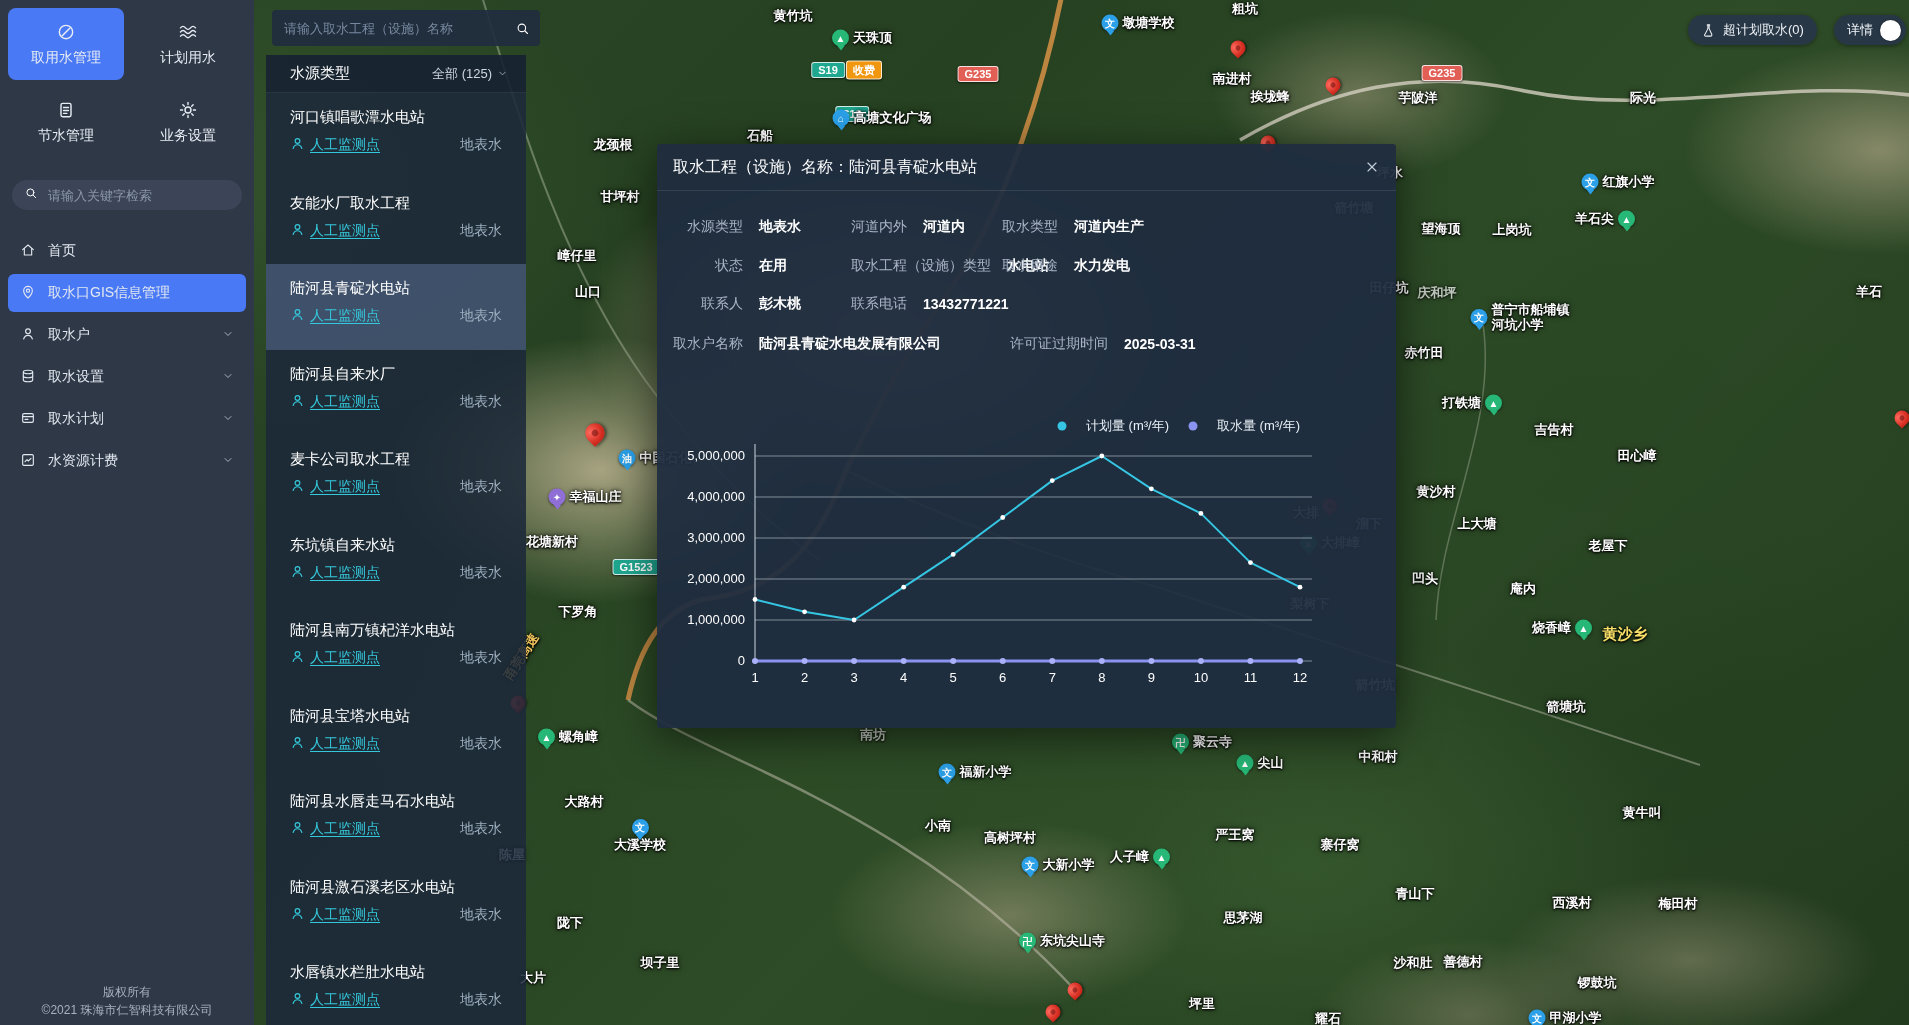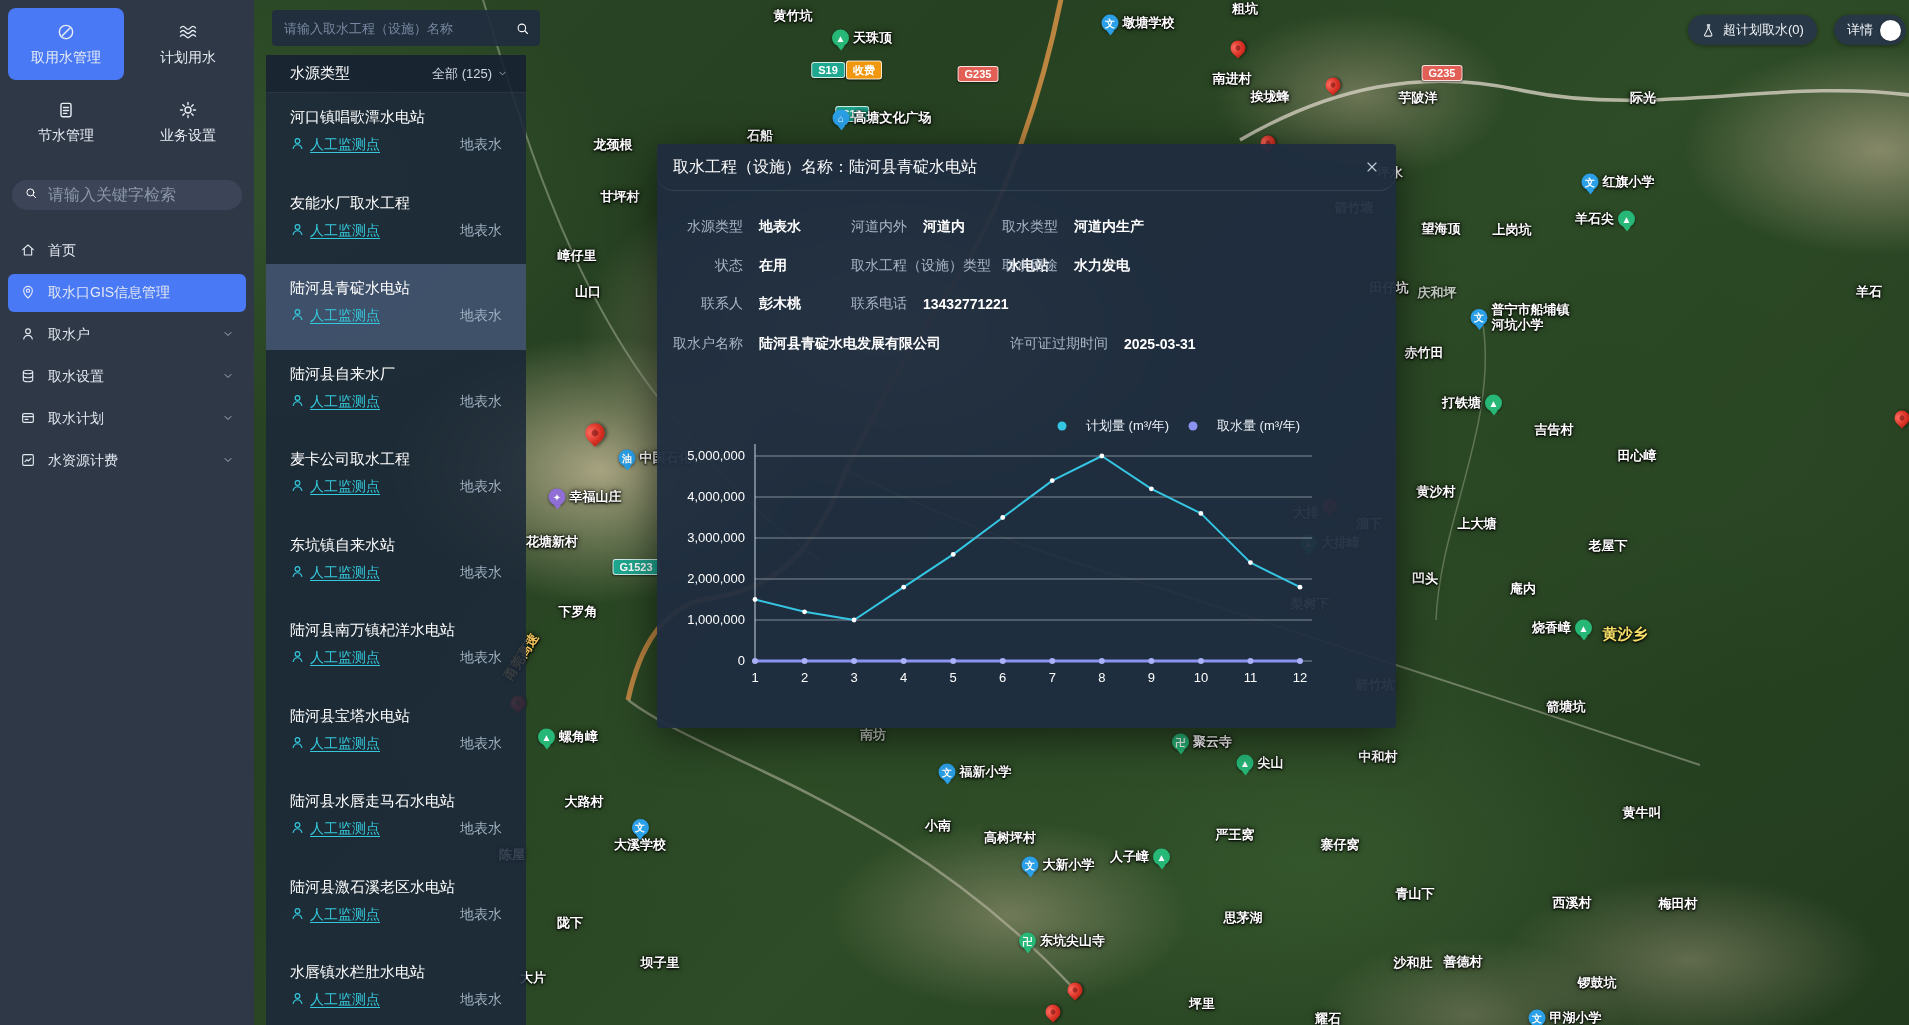--- a/index.html
+++ b/index.html
@@ -55,21 +55,21 @@
   
   #sidebar{position:absolute;left:0;top:0;width:254px;height:1025px;background:#2e3847;z-index:30;}
   #tiles{display:grid;grid-template-columns:1fr 1fr;gap:6px;padding:8px;}
   .tile{height:72px;border-radius:8px;display:flex;flex-direction:column;align-items:center;
     justify-content:center;gap:7px;font-size:14px;color:#e8edf4;cursor:pointer;}
   .tile.active{background:#4a79f6;}
   .tile svg{width:20px;height:20px;display:block;}
   #side-search{margin:14px 12px 0;height:30px;background:#3c4558;border-radius:16px;
     display:flex;align-items:center;gap:8px;padding:0 12px;}
   #side-search svg{width:14px;height:14px;}
-  #side-search input{background:transparent;border:0;outline:0;color:#dfe5ee;font-size:16px;width:100%;
+  #side-search input{background:transparent;border:0;outline:0;color:#dfe5ee;font-size:13px;width:100%;
     font-family:inherit;}
   #side-search input::placeholder{color:#8b97a9;}
   #nav{margin-top:22px;}
   .nav-item{position:relative;height:38px;margin:4px 8px;display:flex;align-items:center;gap:12px;
     padding:0 12px;border-radius:6px;font-size:14px;color:#e3e8f0;cursor:pointer;}
   .nav-item.active{background:#4a79f6;}
   .nav-item svg{width:16px;height:16px;flex:0 0 auto;}
   .nav-item .chev{position:absolute;right:12px;}
   .nav-item .chev svg{width:12px;height:12px;opacity:.8;}
   #side-footer{position:absolute;bottom:6px;left:0;right:0;text-align:center;color:#a7b0bd;
@@ -94,21 +94,21 @@
   .w-title{font-size:15px;color:#fff;}
   .w-sub{margin-top:9px;display:flex;align-items:center;font-size:14px;}
   .w-sub svg{width:15px;height:15px;margin-right:5px;}
   .w-mon{color:#35c8dc;text-decoration:underline;text-underline-offset:3px;}
   .w-src{margin-left:auto;color:#9fb0c0;}
 
   
   #modal{position:absolute;left:657px;top:144px;width:739px;height:584px;z-index:40;
     background:rgba(31,44,63,.95);border-radius:3px;box-shadow:0 10px 44px rgba(0,0,0,.55);}
   #m-head{height:46px;display:flex;align-items:center;padding:0 16px;
-    border-bottom:1px solid rgba(255,255,255,.1);border-radius:17px;}
+    border-bottom:1px solid rgba(255,255,255,.1);}
   #m-title{font-size:16px;color:#fdfdfe;}
   #m-close{margin-left:auto;cursor:pointer;color:#c6cfdb;display:flex;}
   #m-close svg{width:16px;height:16px;}
   .frow{position:absolute;left:0;right:20px;height:22px;font-size:14px;}
   .fpair{position:absolute;top:0;display:flex;align-items:center;}
   .flabel{color:#a9b5c6;}
   .fvalue{color:#fff;font-weight:700;margin-left:16px;}
   .fpair.p1{left:14px;} .fpair.p1 .flabel{width:72px;text-align:right;}
   .fpair.p2{left:186px;margin-left:8px;} .fpair.p3{left:345px;}
   .frow.r4 .fpair.p2{left:345px;}
@@ -486,20 +486,24 @@
           <span data-interactable="false"><svg viewBox="0 0 24 24" fill="none" stroke="currentColor" stroke-width="1.7" stroke-linecap="round" stroke-linejoin="round">
               <rect x="4" y="4" width="16" height="16" rx="2"></rect>
               <polyline points="7.5,14.5 10.5,11.5 12.5,13.5 16.5,9.5"></polyline>
             </svg></span>
           <span data-interactable="false">水资源计费</span>
           <span class="chev" data-interactable="false"><svg viewBox="0 0 24 24" fill="none" stroke="currentColor" stroke-width="1.7" stroke-linecap="round" stroke-linejoin="round">
               <polyline points="6,9 12,15 18,9"></polyline>
             </svg></span>
         </div>
       </div>
+    <div id="side-footer" data-interactable="false">
+      <div data-interactable="false">版权所有</div>
+      <div data-interactable="false">©2021 珠海市仁智科技有限公司</div>
+    </div>
   </div>
 
   <div id="modal" data-interactable="false">
     <div id="m-head" data-interactable="false">
       <span id="m-title" data-interactable="false">取水工程（设施）名称：陆河县青碇水电站</span>
       <span id="m-close" data-interactable="true">
           <svg viewBox="0 0 24 24" fill="none" stroke="currentColor" stroke-width="1.7" stroke-linecap="round" stroke-linejoin="round">
             <line x1="6" y1="6" x2="18" y2="18"></line>
             <line x1="18" y1="6" x2="6" y2="18"></line>
           </svg>

